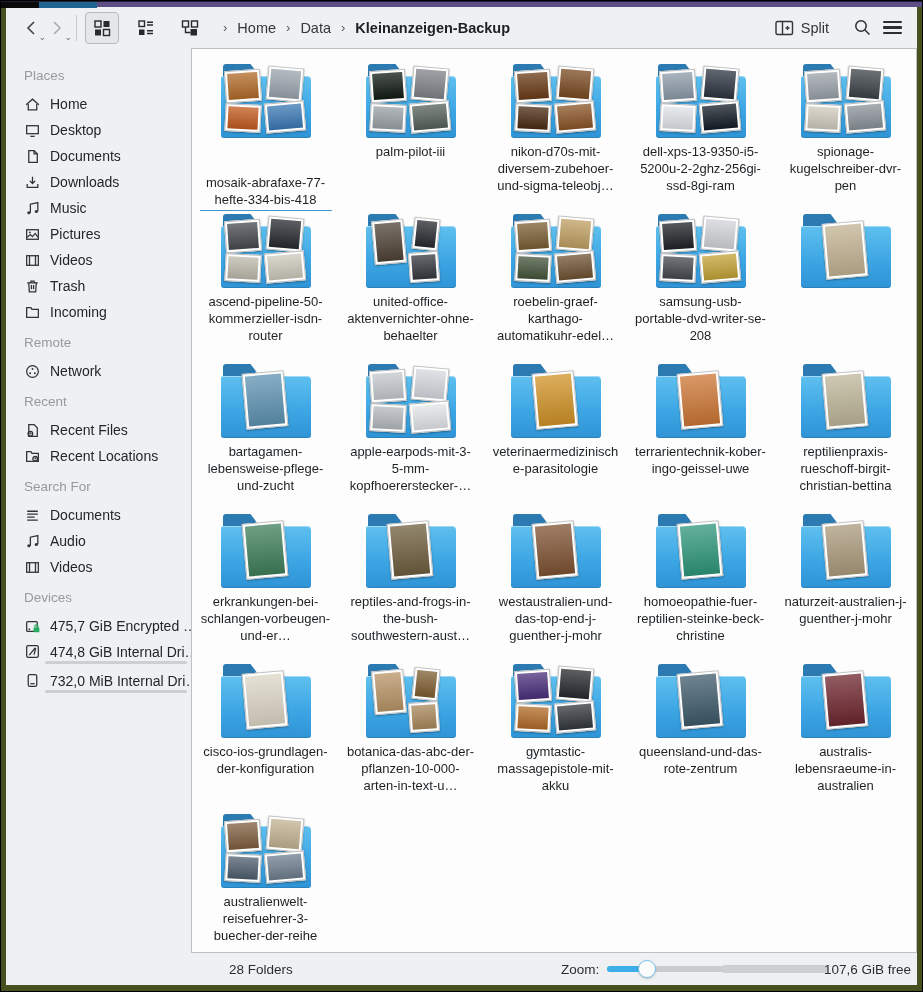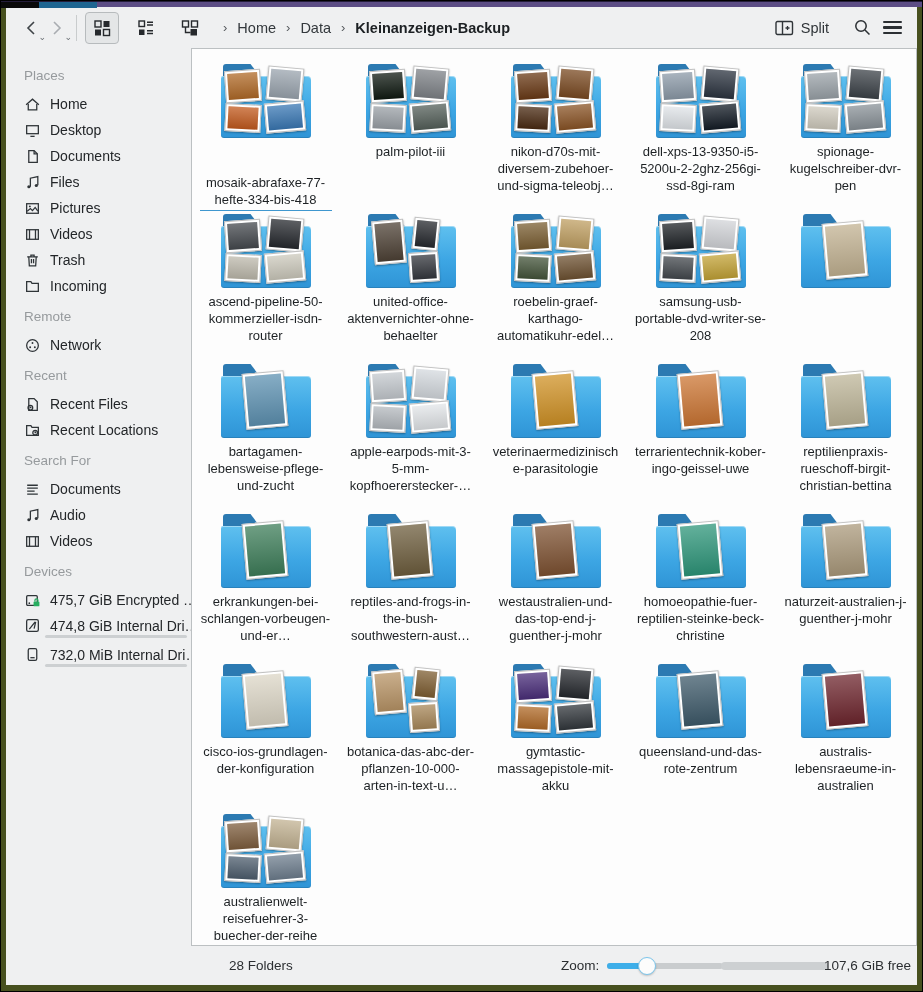--- a/index.html
+++ b/index.html
@@ -46,21 +46,21 @@
   .cell { width:145px; height:150px; display:flex; flex-direction:column; align-items:center; padding-top:5px; }
   .folder { position:relative; width:92px; height:74px; flex:none; }
   .ftab { position:absolute; left:3px; top:0; width:40px; height:16px; background:#2c7ab2; clip-path:polygon(0 0,70% 0,100% 100%,0 100%); border-radius:3px 0 0 0; }
   .fbody { position:absolute; left:1px; top:12px; right:1px; bottom:0; background:linear-gradient(180deg,#5fc0ef 0%,#3da6e4 55%,#2f94d6 100%); border-radius:2px 4px 3px 3px; box-shadow:inset 0 1px 0 rgba(255,255,255,.4), inset 0 -1px 0 rgba(0,0,0,.12); }
   .photo { position:absolute; background:#fff; border:1px solid #bfbfbf; box-shadow:0 1px 2px rgba(0,0,0,.35); padding:2px; }
   .ph-img { width:100%; height:100%; background-image:linear-gradient(180deg, rgba(255,255,255,.25), rgba(0,0,0,.12)); }
   .flabel { margin-top:5px; width:132px; text-align:center; font-size:13px; line-height:17px; color:#1d2124; overflow-wrap:anywhere; }
   .cell.focused .flabel { border-bottom:1px solid #3f97cf; padding-bottom:2px;margin-top:36px; }
 
   
-  .statusbar { height:39px; flex:none; display:flex; align-items:center; font-size:13.5px; color:#2b2e31; position:relative; }
+  .statusbar { height:32px; flex:none; display:flex; align-items:center; font-size:13.5px; color:#2b2e31; position:relative; }
   .status-count { position:absolute; left:223px; }
   .zoom-group { position:absolute; left:555px; display:flex; align-items:center; }
   .zoom-label { margin-right:8px; }
   .slider { position:relative; width:116px; height:18px; }
   .slider-track { position:absolute; top:6px; left:0; width:116px; height:6px; background:#c9ccce; border-radius:3px; }
   .slider-fill { position:absolute; top:6px; left:0; height:6px; background:#3daee9; border-radius:3px; }
   .slider-handle { position:absolute; top:0; width:18px; height:18px; background:#fcfcfc; border:1px solid #7cc6ec; border-radius:50%; box-shadow:0 1px 2px rgba(0,0,0,.2); }
   .cap-bar { position:absolute; left:715px; width:107px; height:8px; background:#cdd0d2; border-radius:4px; }
   .cap-fill { height:8px; background:#3daee9; border-radius:4px; }
   .status-free { position:absolute; right:6px; }
@@ -186,26 +186,35 @@
               <svg viewBox="0 0 16 16">
                 <path d="M4.5 2.5h5l3 3v8h-8z" fill="none" stroke="currentColor" stroke-width="1.2"></path>
                 <path d="M9.5 2.5v3h3" fill="none" stroke="currentColor" stroke-width="1.2"></path>
               </svg>
             </span>
             <span class="side-label">Documents</span>
           </div>
           <div class="side-item">
             <span class="side-icon">
               <svg viewBox="0 0 16 16">
+                <path d="M8 2.5v6M5.5 6.5 8 9l2.5-2.5" fill="none" stroke="currentColor" stroke-width="1.2"></path>
+                <path d="M3 9.5v3h10v-3" fill="none" stroke="currentColor" stroke-width="1.2"></path>
+              </svg>
+            </span>
+            <span class="side-label">Downloads</span>
+          </div>
+          <div class="side-item">
+            <span class="side-icon">
+              <svg viewBox="0 0 16 16">
                 <path d="M6 12V4l7-1.5V10.5" fill="none" stroke="currentColor" stroke-width="1.2"></path>
                 <circle cx="4.6" cy="12" r="1.5" fill="currentColor"></circle>
                 <circle cx="11.6" cy="10.8" r="1.5" fill="currentColor"></circle>
               </svg>
             </span>
-            <span class="side-label">Files</span>
+            <span class="side-label">Music</span>
           </div>
           <div class="side-item">
             <span class="side-icon">
               <svg viewBox="0 0 16 16">
                 <rect x="2.5" y="3.5" width="11" height="9" fill="none" stroke="currentColor" stroke-width="1.2"></rect>
                 <path d="M3 10.5 6 8l2 2 2.5-3 2.5 3.5" fill="none" stroke="currentColor" stroke-width="1.2"></path>
                 <circle cx="5.5" cy="6" r="0.9" fill="currentColor"></circle>
               </svg>
             </span>
             <span class="side-label">Pictures</span>

